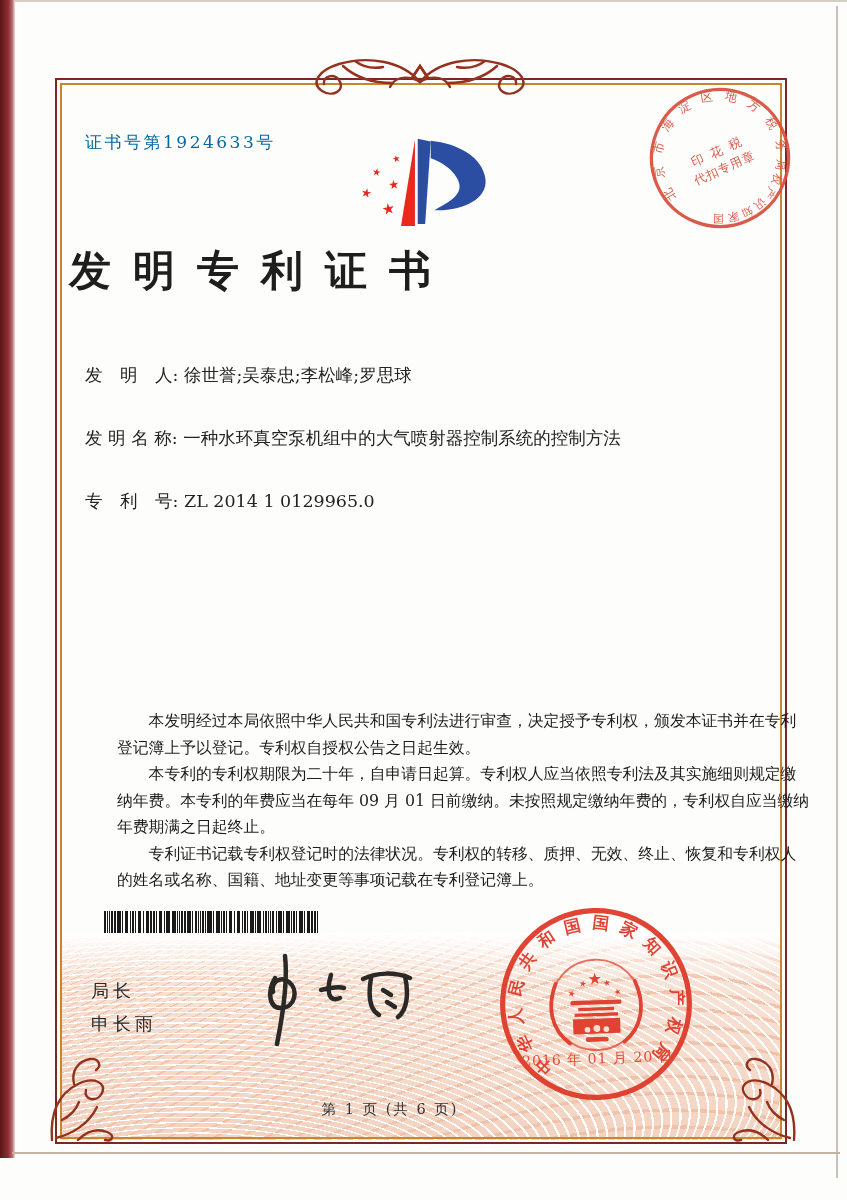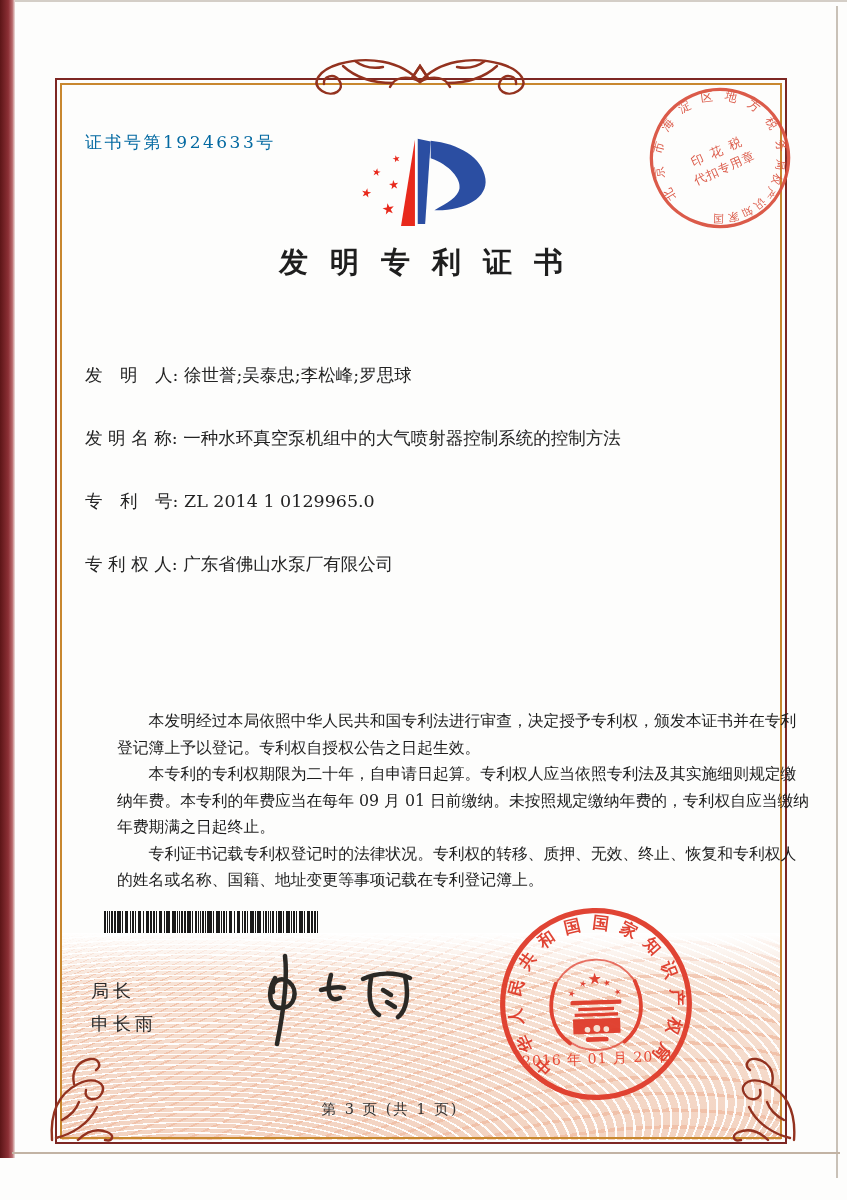--- a/index.html
+++ b/index.html
@@ -19,22 +19,22 @@
       linear-gradient(#f8e7db, #f3d3c1);}
   .guilloche:before{content:"";position:absolute;left:0;top:0;right:0;height:48px;
     background:linear-gradient(#fff, rgba(255,255,255,0));}
   
   .frame{position:absolute;left:55px;top:78px;width:728px;height:1062px;
     border:2.5px solid #7d2723;}
   .frame-gold{position:absolute;left:3px;top:3px;right:3px;bottom:3px;border:2px solid #c8872e;}
   .ornament{position:absolute;}
   
   .cert-no{position:absolute;left:85px;top:131px;font-size:17px;letter-spacing:2.5px;color:#0369a1;}
-  .title{position:absolute;left:55px;top:243px;width:728px;text-align:center;
-    font-size:29px;font-weight:700;color:#1e1e1e;letter-spacing:22px;padding-left:26px;box-sizing:border-box;}
+  .title{position:absolute;left:55px;top:243px;width:728px;text-align:left;
+    font-size:42px;font-weight:700;color:#1e1e1e;letter-spacing:22px;padding-left:14px;box-sizing:border-box;}
   .fields{position:absolute;left:85px;top:362px;width:700px;}
   .field-row{height:26px;line-height:26px;margin-bottom:37px;font-size:17.5px;color:#232323;white-space:pre;}
   .field-label{white-space:pre;}
   .paragraphs{position:absolute;left:85px;top:708px;width:694px;margin-left:32px;}
   .paragraphs p{margin:0;font-size:15.8px;line-height:26.5px;text-indent:2em;color:#1d1d1d;}
   .barcode{position:absolute;left:104px;top:911px;width:216px;height:22px;
     background:
       repeating-linear-gradient(90deg,#191919 0 1px,transparent 1px 2.6px),
       repeating-linear-gradient(90deg,#191919 0 1.6px,transparent 1.6px 7px),
       repeating-linear-gradient(90deg,#191919 0 1px,transparent 1px 11.5px);}
@@ -125,21 +125,20 @@
   <text x="80" y="77" text-anchor="middle" font-size="13.5" fill="#d94f3d" letter-spacing="2">印 花 税</text>
   <text x="80" y="96" text-anchor="middle" font-size="13" fill="#d94f3d" letter-spacing="1">代扣专用章</text>
 </svg>
 
 <div class="title">发明专利证书</div>
 
 <div class="fields">
   <div class="field-row"><span class="field-label">发　明　人: </span><span>徐世誉;吴泰忠;李松峰;罗思球</span></div>
   <div class="field-row"><span class="field-label">发 明 名 称: </span><span>一种水环真空泵机组中的大气喷射器控制系统的控制方法</span></div>
   <div class="field-row"><span class="field-label">专　利　号: </span><span>ZL 2014 1 0129965.0</span></div>
-  <div class="field-row"><span class="field-label">专 利 权 人: </span><span>广东省佛山水泵厂有限公司</span></div>
 </div>
 
 <div class="paragraphs">
   <p>本发明经过本局依照中华人民共和国专利法进行审查，决定授予专利权，颁发本证书并在专利登记簿上予以登记。专利权自授权公告之日起生效。</p>
   <p>本专利的专利权期限为二十年，自申请日起算。专利权人应当依照专利法及其实施细则规定缴纳年费。本专利的年费应当在每年 09 月 01 日前缴纳。未按照规定缴纳年费的，专利权自应当缴纳年费期满之日起终止。</p>
   <p>专利证书记载专利权登记时的法律状况。专利权的转移、质押、无效、终止、恢复和专利权人的姓名或名称、国籍、地址变更等事项记载在专利登记簿上。</p>
 </div>
 
 <div class="barcode"></div>
 
@@ -192,13 +191,13 @@
       <circle cx="115" cy="132" r="3"></circle>
     </g>
     <g fill="none" stroke="#df3b2a" stroke-width="4" stroke-linecap="round">
       <path d="M63,82 C53,106 56,130 76,146"></path>
       <path d="M147,82 C157,106 154,130 134,146"></path>
     </g>
   </g>
   <text x="105" y="168" text-anchor="middle" font-size="15" fill="#e8432e" letter-spacing="1">2016 年 01 月 20 日</text>
 </svg>
 
-<div class="footer">第 3 页 (共 1 页)</div>
+<div class="footer">第 1 页 (共 6 页)</div>
 
 </body></html>

